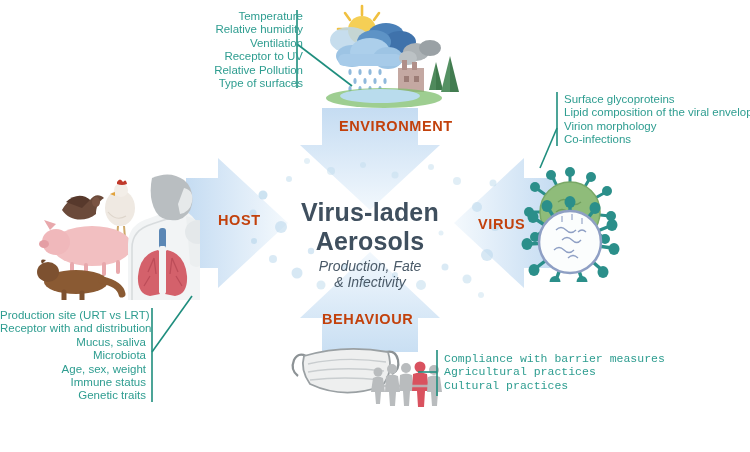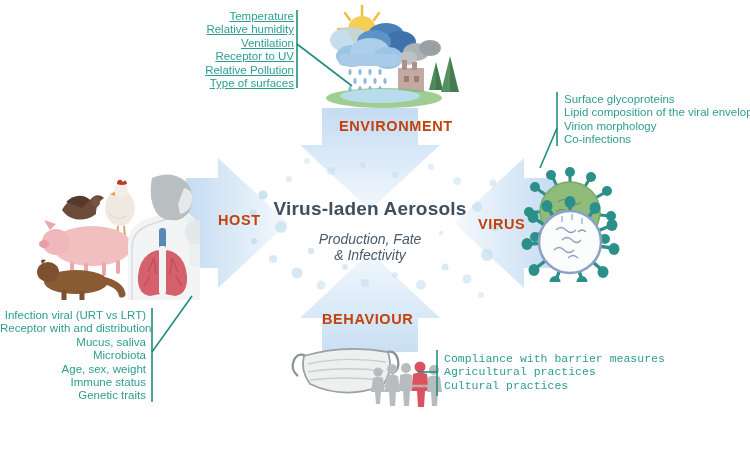--- a/index.html
+++ b/index.html
@@ -4,22 +4,22 @@
 <style>
   html,body{margin:0;padding:0;background:#fff;}
   body{width:750px;height:452px;position:relative;overflow:hidden;
        font-family:"Liberation Sans", sans-serif;}
   #stage{position:absolute;left:0;top:0;width:750px;height:452px;}
   .abs{position:absolute;}
   svg{display:block;}
   .txt{position:absolute;color:#2e9d90;font-size:11.5px;line-height:13.4px;white-space:nowrap;}
   .txt.r{text-align:right;}
   .center-title{position:absolute;left:255px;top:198px;width:230px;text-align:center;}
-  .center-title .t1{font-size:19px;font-weight:bold;color:#3f4f5e;letter-spacing:.2px;}
-  .center-title .t2{font-size:14px;font-style:italic;color:#4a5a68;line-height:16px;margin-top:11px;}
+  .center-title .t1{font-size:25px;font-weight:bold;color:#3f4f5e;letter-spacing:.2px;}
+  .center-title .t2{font-size:14px;font-style:italic;color:#4a5a68;line-height:16px;margin-top:2px;}
   .cat{position:absolute;font-size:14.5px;font-weight:bold;color:#c2410c;letter-spacing:.6px;}
 </style>
 </head>
 <body>
 
 <div id="stage">
 
   <svg class="abs" style="left:0;top:0;" width="750" height="452">
     <defs>
       <linearGradient id="gTop" x1="0" y1="0" x2="0" y2="1">
@@ -342,38 +342,38 @@
   <div class="cat" style="left:322px;top:311px;">BEHAVIOUR</div>
 
   <div class="center-title">
     <div class="t1">Virus-laden Aerosols</div>
     <div class="t2">
       <div>Production, Fate</div>
       <div>&amp; Infectivity</div>
     </div>
   </div>
 
-  <div class="txt r" style="left:114px;top:10px;width:180px;text-decoration:underline;">
+  <div class="txt r" style="left:123px;top:10px;width:180px;">
     <div>Temperature</div>
     <div>Relative humidity</div>
     <div>Ventilation</div>
     <div>Receptor to UV</div>
     <div>Relative Pollution</div>
     <div>Type of surfaces</div>
   </div>
 
   <div class="txt" style="left:564px;top:93px;">
     <div>Surface glycoproteins</div>
     <div>Lipid composition of the viral envelope</div>
     <div>Virion morphology</div>
     <div>Co-infections</div>
   </div>
 
   <div class="txt r" style="left:0px;top:309px;width:146px;">
-    <div>Infection viral (URT vs LRT)</div>
+    <div>Production site (URT vs LRT)</div>
     <div>Receptor with and distribution</div>
     <div>Mucus, saliva</div>
     <div>Microbiota</div>
     <div>Age, sex, weight</div>
     <div>Immune status</div>
     <div>Genetic traits</div>
   </div>
 
   <div class="txt" style="left:444px;top:352px;font-family:Liberation Mono, monospace;">
     <div>Compliance with barrier measures</div>

